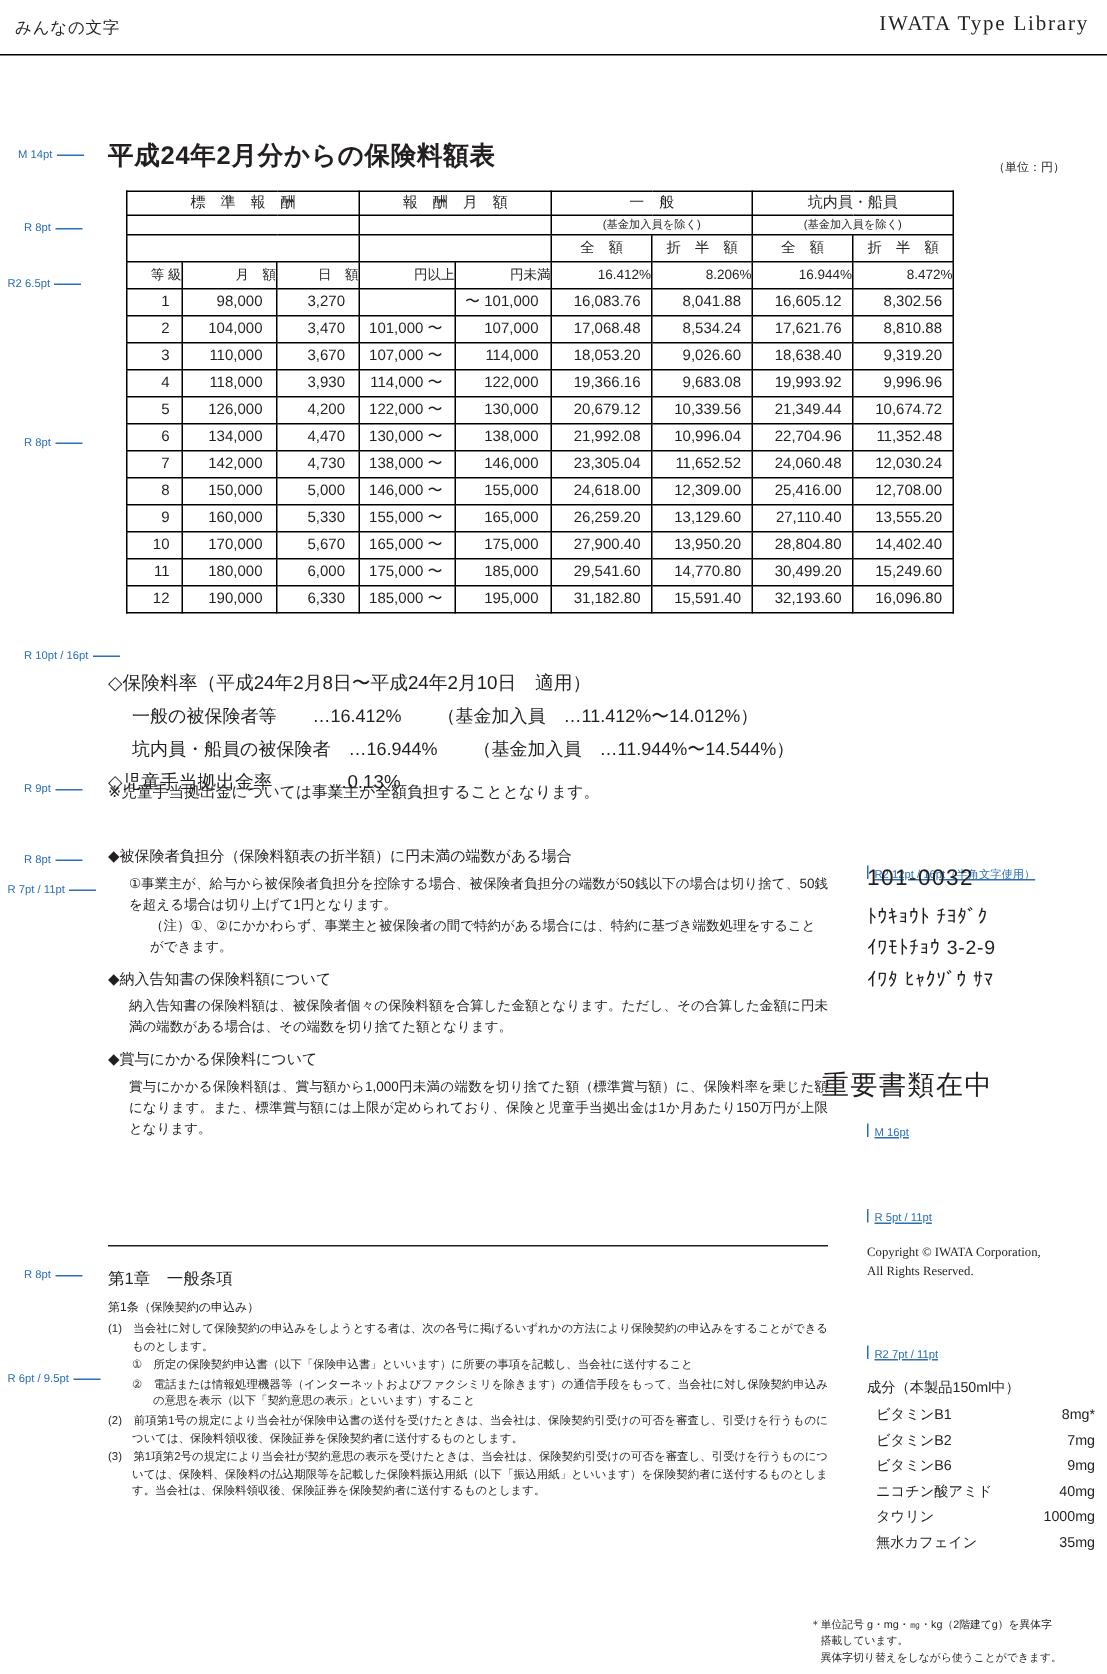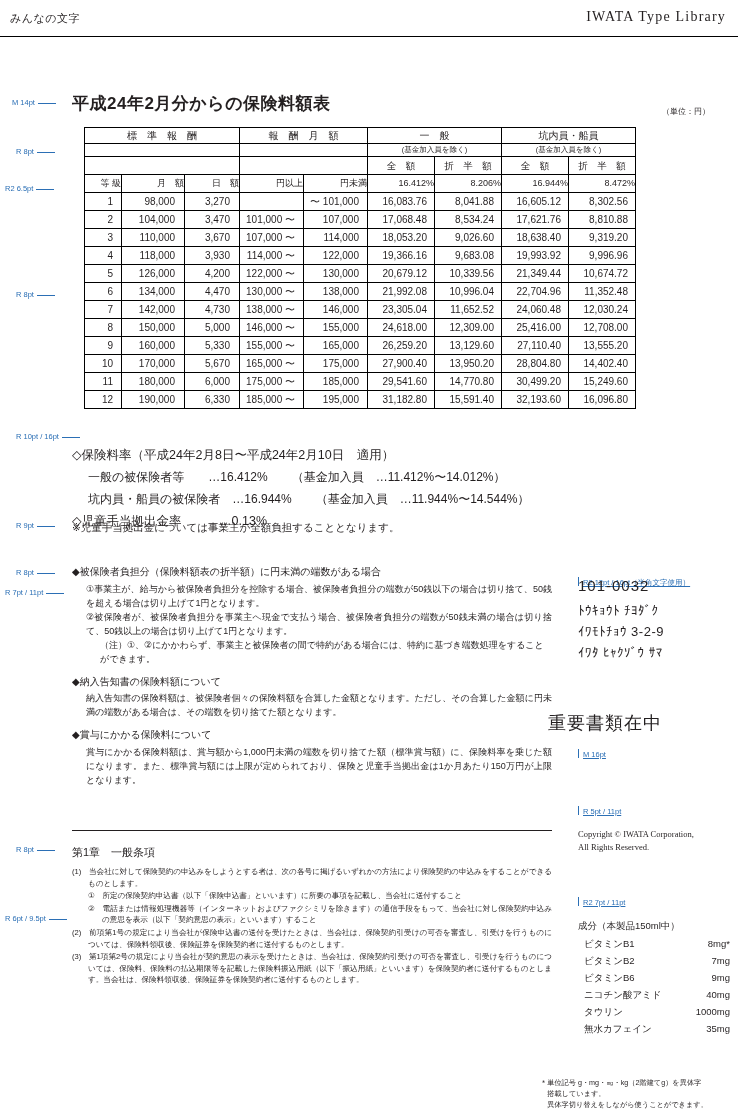--- a/index.html
+++ b/index.html
@@ -500,32 +500,32 @@
     <div class="lvl1">◇保険料率（平成24年2月8日〜平成24年2月10日　適用）</div>
     <div class="lvl2">一般の被保険者等　　…16.412%　　（基金加入員　…11.412%〜14.012%）</div>
     <div class="lvl2">坑内員・船員の被保険者　…16.944%　　（基金加入員　…11.944%〜14.544%）</div>
     <div class="lvl1">◇児童手当拠出金率　　　…0.13%</div>
   </div>
   <div class="note-9">※児童手当拠出金については事業主が全額負担することとなります。</div>
 
   <div class="body-col">
     <div class="h">◆被保険者負担分（保険料額表の折半額）に円未満の端数がある場合</div>
     <div class="p">①事業主が、給与から被保険者負担分を控除する場合、被保険者負担分の端数が50銭以下の場合は切り捨て、50銭を超える場合は切り上げて1円となります。</div>
-    <div class="p">②被保険者が、被保険者負担分を事業主へ現金で支払う場合、被保険者負担分の端数が50銭未満の場合は切り捨て、50銭以上の場合は切り上げて1円となります。</div>
     <div class="p2">（注）①、②にかかわらず、事業主と被保険者の間で特約がある場合には、特約に基づき端数処理をすることができます。</div>
     <div class="h">◆納入告知書の保険料額について</div>
     <div class="pind">納入告知書の保険料額は、被保険者個々の保険料額を合算した金額となります。ただし、その合算した金額に円未満の端数がある場合は、その端数を切り捨てた額となります。</div>
     <div class="h">◆賞与にかかる保険料について</div>
     <div class="pind">賞与にかかる保険料額は、賞与額から1,000円未満の端数を切り捨てた額（標準賞与額）に、保険料率を乗じた額になります。また、標準賞与額には上限が定められており、保険と児童手当拠出金は1か月あたり150万円が上限となります。</div>
   </div>
 
   <div class="rule-line"></div>
 
   <div class="chapter">
     <div class="ch-title">第1章　一般条項</div>
+    <div class="ch-sub">第1条（保険契約の申込み）</div>
     <div class="cp">(1)　当会社に対して保険契約の申込みをしようとする者は、次の各号に掲げるいずれかの方法により保険契約の申込みをすることができるものとします。</div>
     <div class="cp2">①　所定の保険契約申込書（以下「保険申込書」といいます）に所要の事項を記載し、当会社に送付すること</div>
     <div class="cp2">②　電話または情報処理機器等（インターネットおよびファクシミリを除きます）の通信手段をもって、当会社に対し保険契約申込みの意思を表示（以下「契約意思の表示」といいます）すること</div>
     <div class="cp">(2)　前項第1号の規定により当会社が保険申込書の送付を受けたときは、当会社は、保険契約引受けの可否を審査し、引受けを行うものについては、保険料領収後、保険証券を保険契約者に送付するものとします。</div>
     <div class="cp">(3)　第1項第2号の規定により当会社が契約意思の表示を受けたときは、当会社は、保険契約引受けの可否を審査し、引受けを行うものについては、保険料、保険料の払込期限等を記載した保険料振込用紙（以下「振込用紙」といいます）を保険契約者に送付するものとします。当会社は、保険料領収後、保険証券を保険契約者に送付するものとします。</div>
   </div>
 
   <div class="right-col">
     <div class="addr">
       <div class="zip">101-0032</div>

